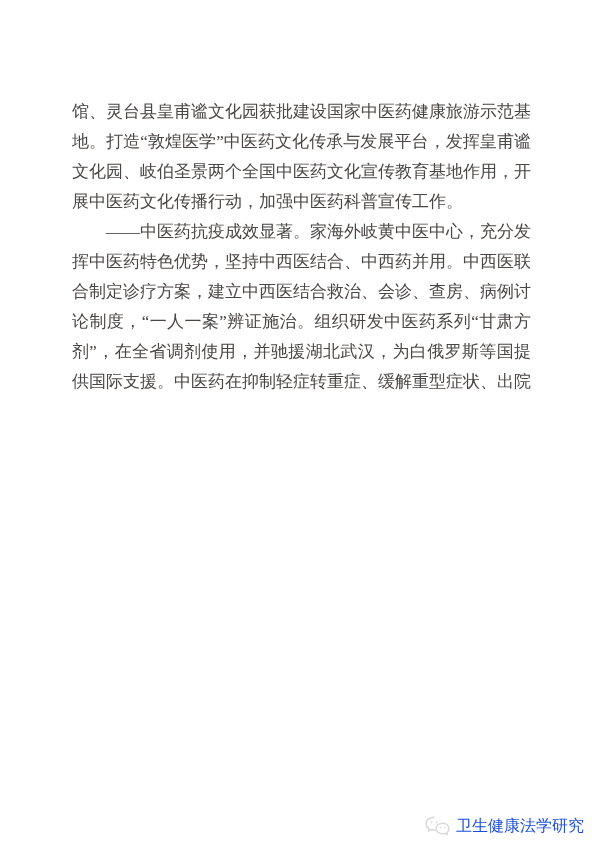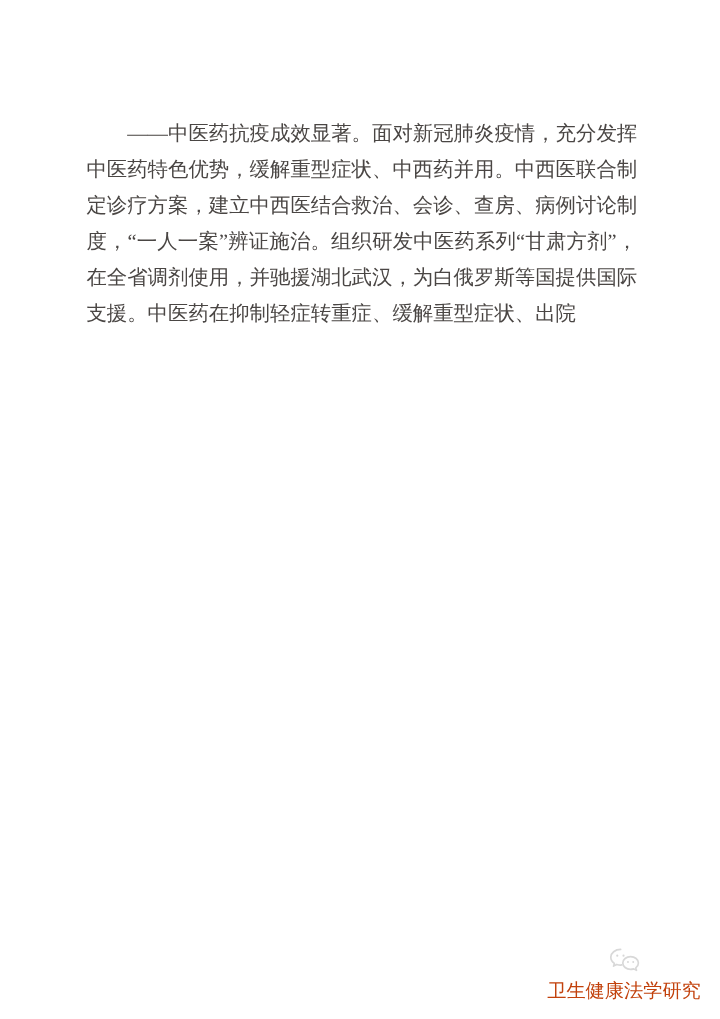--- a/index.html
+++ b/index.html
@@ -40,39 +40,39 @@
   .doc p.indent {
     text-indent: 2em;
   }
   .watermark {
     position: absolute;
     right: 16px;
     bottom: 12px;
     display: flex;
     align-items: center;
     gap: 5px;
-    color: #c2410c;
+    color: #1d4ed8;
     font-size: 16px;
     font-family: "Liberation Sans", "DejaVu Sans", sans-serif;
     white-space: nowrap;
     user-select: none;
-    flex-direction: column;
   }
   .watermark .wicon {
     display: inline-flex;
     align-items: center;
   }
 </style>
 </head>
 <body>
 
 <div class="page">
 
   <div class="doc">
-    <p class="indent">——中医药抗疫成效显著。面对新冠肺炎疫情，充分发挥中医药特色优势，缓解重型症状、中西药并用。中西医联合制定诊疗方案，建立中西医结合救治、会诊、查房、病例讨论制度，“一人一案”辨证施治。组织研发中医药系列“甘肃方剂”，在全省调剂使用，并驰援湖北武汉，为白俄罗斯等国提供国际支援。中医药在抑制轻症转重症、缓解重型症状、出院</p>
+    <p>馆、灵台县皇甫谧文化园获批建设国家中医药健康旅游示范基地。打造“敦煌医学”中医药文化传承与发展平台，发挥皇甫谧文化园、岐伯圣景两个全国中医药文化宣传教育基地作用，开展中医药文化传播行动，加强中医药科普宣传工作。</p>
+    <p class="indent">——中医药抗疫成效显著。家海外岐黄中医中心，充分发挥中医药特色优势，坚持中西医结合、中西药并用。中西医联合制定诊疗方案，建立中西医结合救治、会诊、查房、病例讨论制度，“一人一案”辨证施治。组织研发中医药系列“甘肃方剂”，在全省调剂使用，并驰援湖北武汉，为白俄罗斯等国提供国际支援。中医药在抑制轻症转重症、缓解重型症状、出院</p>
   </div>
 
   <div class="watermark">
     <span class="wicon">
       <svg width="27" height="22" viewBox="0 0 27 22" fill="none" xmlns="http://www.w3.org/2000/svg">
         <path d="M10.2 2.2 C5.6 2.2 2 5.1 2 8.7 C2 10.8 3.2 12.6 5 13.8 L4.3 16.1 L7 14.7 C8 15 9.1 15.2 10.2 15.2 C10.5 15.2 10.8 15.2 11.1 15.1" stroke="#d8d8d8" stroke-width="1.4" stroke-linecap="round" stroke-linejoin="round"></path>
         <circle cx="7.4" cy="7.4" r="0.9" fill="#d8d8d8"></circle>
         <circle cx="12.6" cy="7.4" r="0.9" fill="#d8d8d8"></circle>
         <path d="M18.5 8.2 C14.9 8.2 12 10.6 12 13.5 C12 16.4 14.9 18.8 18.5 18.8 C19.4 18.8 20.3 18.6 21.1 18.4 L23.4 19.6 L22.8 17.6 C24.2 16.6 25 15.1 25 13.5 C25 10.6 22.1 8.2 18.5 8.2 Z" stroke="#d8d8d8" stroke-width="1.4" stroke-linejoin="round"></path>
         <circle cx="16.3" cy="12.6" r="0.8" fill="#d8d8d8"></circle>

